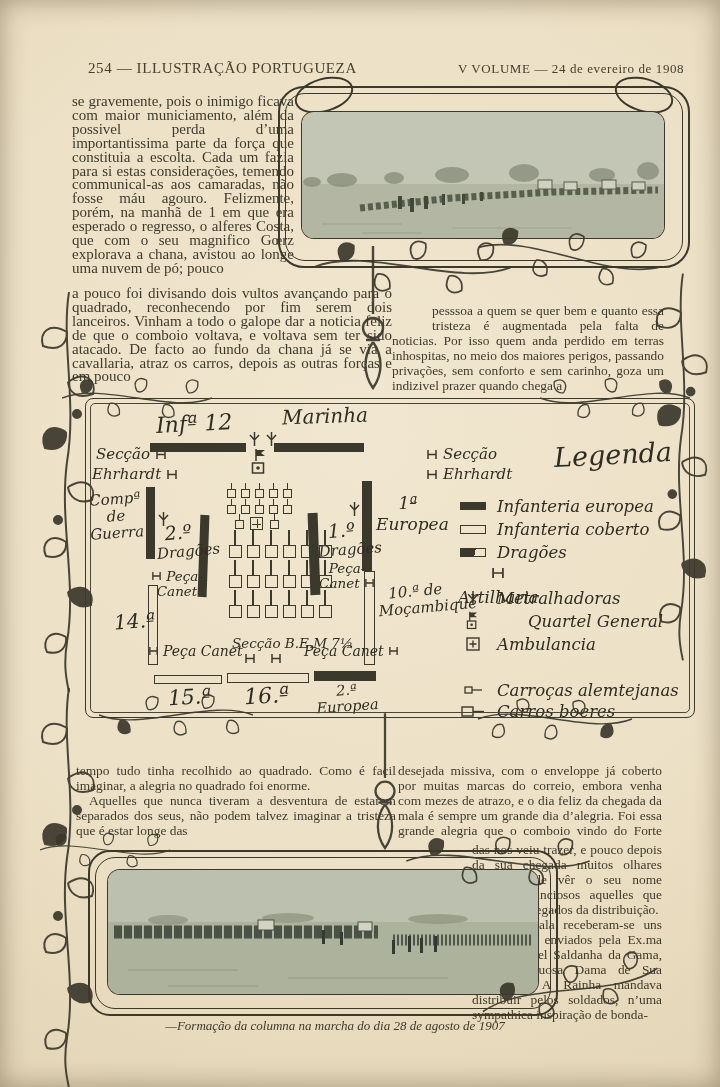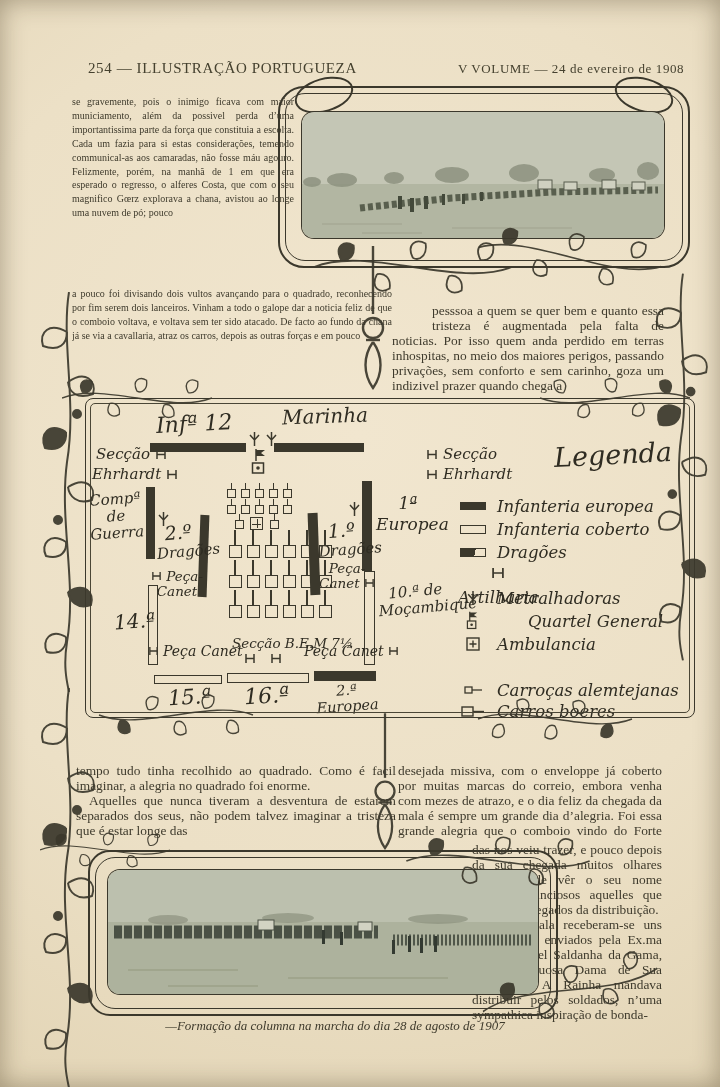--- a/index.html
+++ b/index.html
@@ -8,21 +8,21 @@
     background:#ede1c8;
     background-image:radial-gradient(circle at 50% 40%, #f1e6cf 0%, #ece0c6 60%, #e3d5b6 100%);
     box-shadow:inset 0 0 26px rgba(50,38,14,.38);
     font-family:"Liberation Serif","DejaVu Serif",serif;color:#3b382c;
   }
   .abs{position:absolute;}
   
   .hdr{font-size:15px;letter-spacing:.6px;color:#45412f;white-space:nowrap;}
   .hdr-right{font-size:13px;}
   
-  .txt{font-size:10px;line-height:13.9px;text-align:justify;color:#3e3a2c;overflow:hidden;}
+  .txt{font-size:15px;line-height:13.9px;text-align:justify;color:#3e3a2c;overflow:hidden;}
   .txt2{font-size:13.4px;line-height:15px;}
   .indent{text-indent:13px;}
   .float-sp{float:left;width:40px;height:30px;}
   
   .frame{position:absolute;border:2.3px solid #3b382c;border-radius:26px;background:transparent;}
   .frame::after{content:"";position:absolute;inset:5px;border:1.2px solid #3b382c;border-radius:20px;pointer-events:none;}
   .handle{position:absolute;width:56px;height:30px;border:2.2px solid #3b382c;border-radius:50%;top:-10px;background:transparent;}
   .handle.l{left:14px;transform:rotate(-16deg);}
   .handle.r{right:14px;transform:rotate(16deg);}
   .photo{position:absolute;border-radius:12px;overflow:hidden;box-shadow:0 0 0 1px #3b382c;}

